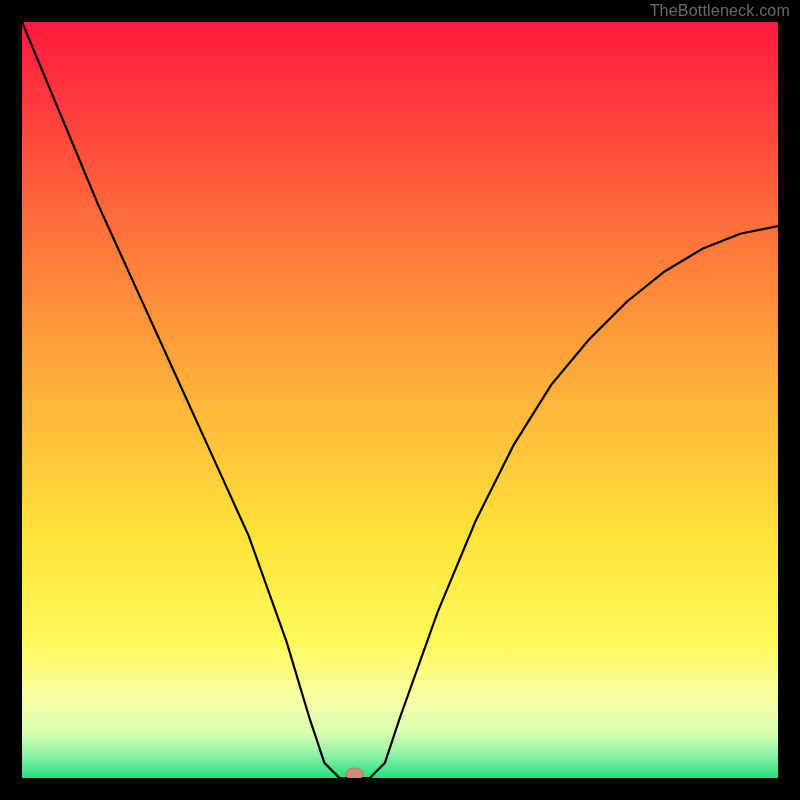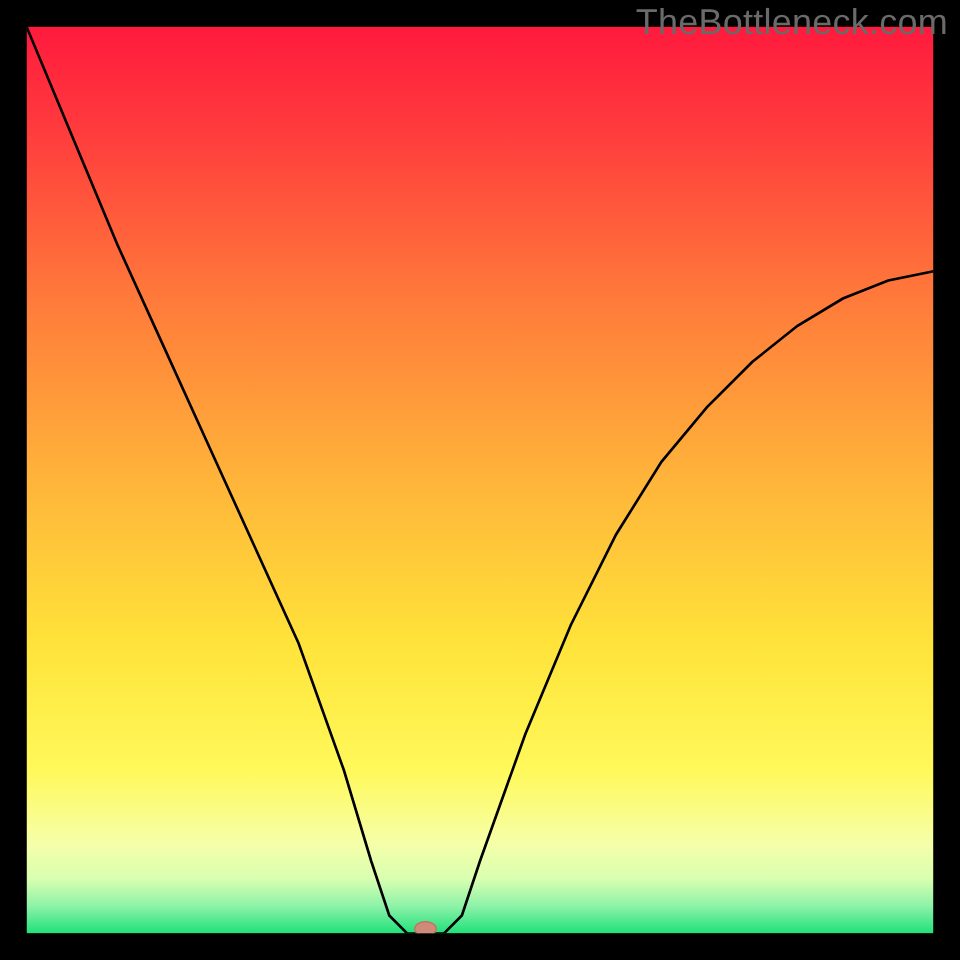--- a/index.html
+++ b/index.html
@@ -22,21 +22,21 @@
     top: 22px;
     width: 756px;
     height: 756px;
     overflow: hidden;
   }
   .watermark {
     position: absolute;
     top: 2px;
     right: 10px;
     color: #6a6a6a;
-    font-size: 30px;
+    font-size: 16px;
     font-weight: 500;
     letter-spacing: 0.2px;
     z-index: 5;
   }
   svg { display: block; }
   .curve {
     fill: none;
     stroke: #000;
     stroke-width: 2.2;
     stroke-linecap: round;

